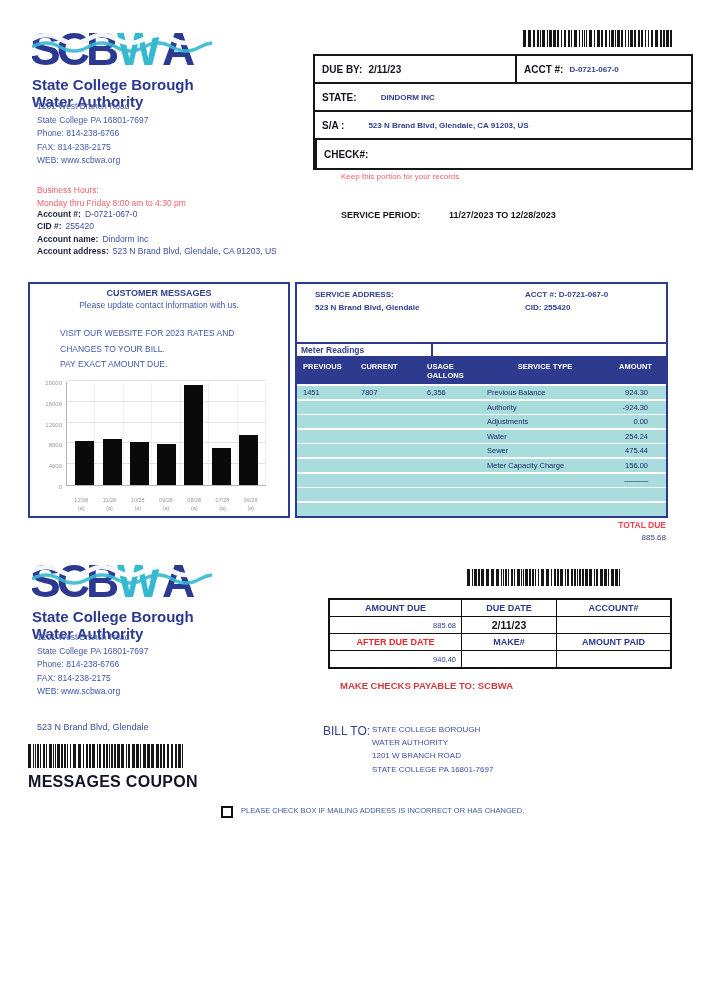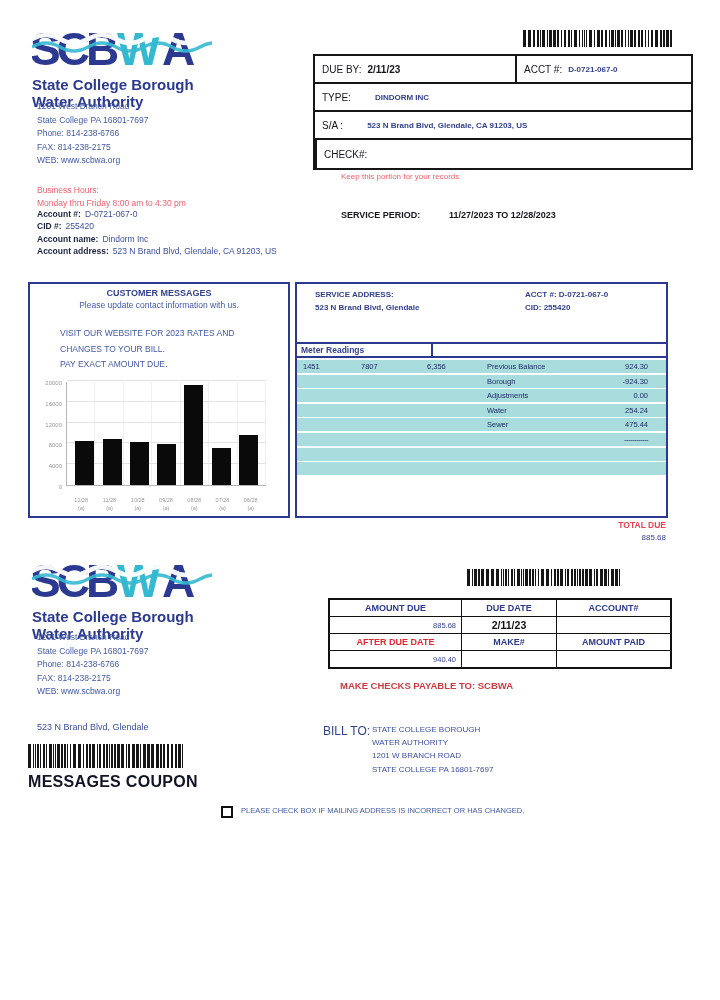--- a/index.html
+++ b/index.html
@@ -18,21 +18,21 @@
   
   .barcode{display:flex;align-items:stretch;overflow:hidden}
   .barcode i{background:#161616;flex:none}
 
   
   .stub{border:2px solid #161616;background:#fff;width:380px}
   .srow{display:flex;border-bottom:2px solid #161616;height:28px}
   .srow:last-child{border-bottom:none}
   .scell{display:flex;align-items:center;padding-left:7px}
   .scell.divider{border-left:2px solid #161616}
-  .slbl{font-size:10px;font-weight:normal;color:#14141e;white-space:pre}
+  .slbl{font-size:10px;font-weight:bold;color:#14141e;white-space:pre}
   .sval{font-size:8px;font-weight:bold;color:#33418f}
   .sval-lg{font-size:10px;font-weight:bold;color:#14141e}
   .gap24{margin-left:24px}.gap6{margin-left:6px}
   .pinkred{color:#f2606b;font-size:8px}
   .speriod{font-size:9px;font-weight:bold;color:#16161c}
   .speriod .v{margin-left:26px}
 
   
   .msgbox{border:2px solid #2b3990;width:262px;height:236px}
   .msg-title{text-align:center;font-size:9px;font-weight:bold;color:#33418f;margin-top:4px}
@@ -181,21 +181,21 @@
         <span class="slbl">DUE BY:</span>
         <span class="sval-lg gap6">2/11/23</span>
       </div>
       <div class="scell divider" style="flex:1">
         <span class="slbl">ACCT #:</span>
         <span class="sval gap6">D-0721-067-0</span>
       </div>
     </div>
     <div class="srow">
       <div class="scell" style="flex:1">
-        <span class="slbl">TYPE:</span>
+        <span class="slbl">STATE:</span>
         <span class="sval gap24">DINDORM INC</span>
       </div>
     </div>
     <div class="srow">
       <div class="scell" style="flex:1">
         <span class="slbl">S/A :</span>
         <span class="sval gap24">523 N Brand Blvd, Glendale,  CA 91203,  US</span>
       </div>
     </div>
     <div class="srow">
@@ -283,33 +283,40 @@
         <div>523 N Brand Blvd,  Glendale</div>
       </div>
       <div class="col" style="left:228px">
         <div>ACCT #:  D-0721-067-0</div>
         <div>CID:  255420</div>
       </div>
     </div>
     <div class="mr-strip">
       <div class="mr-cell">Meter Readings</div>
     </div>
+    <div class="sp-cols">
+      <div class="c-prev">PREVIOUS</div>
+      <div class="c-cur">CURRENT</div>
+      <div class="c-use">USAGE GALLONS</div>
+      <div class="c-type">SERVICE TYPE</div>
+      <div class="c-amt">AMOUNT</div>
+    </div>
     <div class="sp-body">
       <div class="trow">
         <div class="t-prev">1451</div>
         <div class="t-cur">7807</div>
         <div class="t-use">6,356</div>
         <div class="t-type">Previous Balance</div>
         <div class="t-amt">924.30</div>
       </div>
       <div class="trow">
         <div class="t-prev"></div>
           <div class="t-cur"></div>
           <div class="t-use"></div>
-        <div class="t-type">Borough</div>
+        <div class="t-type">Authority</div>
         <div class="t-amt">-924.30</div>
       </div>
       <div class="trow">
         <div class="t-prev"></div>
           <div class="t-cur"></div>
           <div class="t-use"></div>
         <div class="t-type">Adjustments</div>
         <div class="t-amt">0.00</div>
       </div>
       <div class="trow">
@@ -318,20 +325,27 @@
           <div class="t-use"></div>
         <div class="t-type">Water</div>
         <div class="t-amt">254.24</div>
       </div>
       <div class="trow">
         <div class="t-prev"></div>
           <div class="t-cur"></div>
           <div class="t-use"></div>
         <div class="t-type">Sewer</div>
         <div class="t-amt">475.44</div>
+      </div>
+      <div class="trow">
+        <div class="t-prev"></div>
+          <div class="t-cur"></div>
+          <div class="t-use"></div>
+        <div class="t-type">Meter Capacity Charge</div>
+        <div class="t-amt">156.00</div>
       </div>
       <div class="trow">
         <div class="t-prev"></div>
           <div class="t-cur"></div>
           <div class="t-use"></div>
         <div class="t-type"></div>
         <div class="t-amt" style="letter-spacing:-.5px">------------</div>
       </div>
       <div class="trow"></div>
       <div class="trow"></div>

